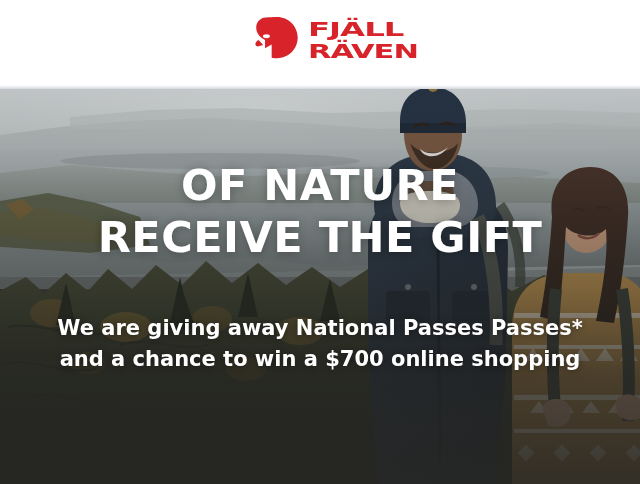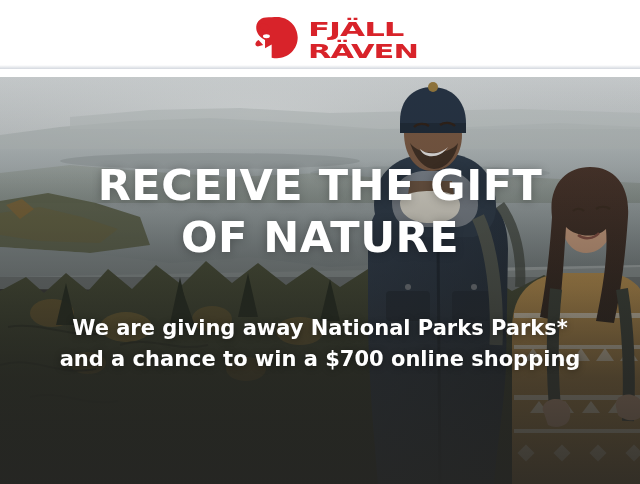--- a/index.html
+++ b/index.html
@@ -23,21 +23,21 @@
     overflow: hidden;
     background: #ffffff;
   }
 
   
   .header-band {
     position: absolute;
     left: 0;
     top: 0;
     width: 640px;
-    height: 69px;
+    height: 89px;
     background: #ffffff;
     z-index: 30;
   }
   .header-band::after {
     content: "";
     position: absolute;
     left: 0;
     bottom: 0;
     width: 100%;
     height: 4px;
@@ -346,25 +346,25 @@
         <path d="M616 330 C614 322 622 316 632 318 C642 320 646 330 642 338
                  C638 346 624 344 618 338 Z" fill="#d9a887"></path>
       </g>
     </svg>
 
     <div class="hero-scrim"></div>
 
     <div class="hero-copy">
 
       <h1 class="headline">
+        <span class="hl-line">OF NATURE</span>
         <span class="hl-line">RECEIVE THE GIFT</span>
-        <span class="hl-line">OF NATURE</span>
       </h1>
 
       <p class="subcopy">
-        <span class="sc-line">We are giving away National Parks Parks*</span>
+        <span class="sc-line">We are giving away National Passes Passes*</span>
         <span class="sc-line">and a chance to win a $700 online shopping</span>
       </p>
 
     </div>
   </div>
 
 </div>
 
 </body></html>

